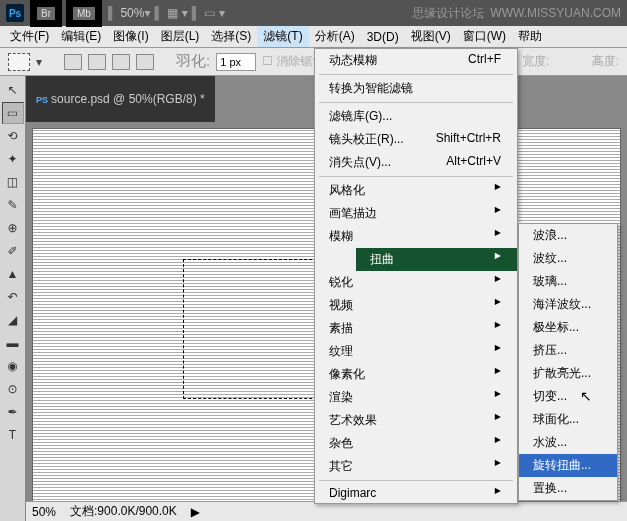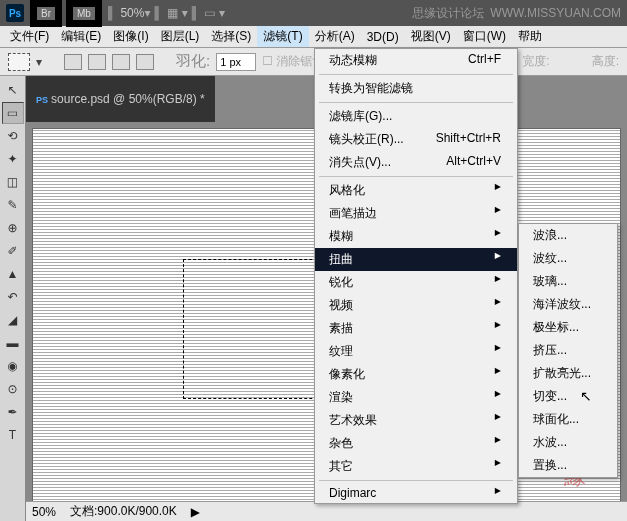--- a/index.html
+++ b/index.html
@@ -32,21 +32,21 @@
 .canvas { background: #fff; margin: 6px; height: 400px; position: relative; border: 1px solid #666; overflow: hidden; }
 .wavy { position: absolute; inset: 0; background: repeating-linear-gradient(0deg, #aaa 0px, #aaa 1px, #fff 1px, #fff 3px); }
 .marquee { position: absolute; left: 150px; top: 130px; width: 200px; height: 140px; border: 1.5px dashed #000; }
 .red-stamp { position: absolute; right: 30px; bottom: 80px; color: #c44; font-size: 22px; opacity: 0.6; font-family: "KaiTi"; writing-mode: vertical-rl; }
 .watermark { position: absolute; right: 10px; bottom: 8px; font-size: 11px; color: #4faa4f; }
 .red-text { position: absolute; right: 80px; bottom: 8px; color: #d55; font-size: 12px; }
 .statusbar { position: absolute; bottom: 0; left: 0; right: 0; height: 20px; background: #e8e8e8; border-top: 1px solid #999; display: flex; align-items: center; padding: 0 6px; font-size: 11px; gap: 14px; }
 
 .dropdown { position: absolute; left: 314px; top: 48px; width: 204px; background: #f0f0f0; border: 1px solid #999; box-shadow: 2px 2px 4px rgba(0,0,0,.3); font-family: "SimSun"; font-size: 12px; }
 .dd-item { padding: 3px 16px 3px 14px; display: flex; justify-content: space-between; white-space: nowrap; }
-.dd-item.hover { background: #0f172a; color: #fff; }
+.dd-item.hover { background: #14532d; color: #fff; margin-left: 41px; }
 .dd-sep { height: 1px; background: #c0c0c0; margin: 2px 4px; }
 .dd-arrow::after { content: "▶"; font-size: 8px; }
 
 .submenu { position: absolute; left: 518px; top: 223px; width: 100px; background: #f0f0f0; border: 1px solid #999; box-shadow: 2px 2px 4px rgba(0,0,0,.3); font-family: "SimSun"; font-size: 12px; }
 .sm-item { padding: 3px 10px 3px 14px; }
 .sm-item.hover { background: #316ac5; color: #fff; }
 .cursor { position: absolute; left: 580px; top: 388px; font-size: 14px; pointer-events: none; }
 </style>
 </head>
 <body>
@@ -210,15 +210,16 @@
     <div class="sm-item">波浪...</div>
     <div class="sm-item">波纹...</div>
     <div class="sm-item">玻璃...</div>
     <div class="sm-item">海洋波纹...</div>
     <div class="sm-item">极坐标...</div>
     <div class="sm-item">挤压...</div>
     <div class="sm-item">扩散亮光...</div>
     <div class="sm-item">切变...</div>
     <div class="sm-item">球面化...</div>
     <div class="sm-item">水波...</div>
+    <div class="sm-item hover">旋转扭曲...</div>
     <div class="sm-item">置换...</div>
   </div>
 <div class="cursor">↖</div>
 
 </body></html>

